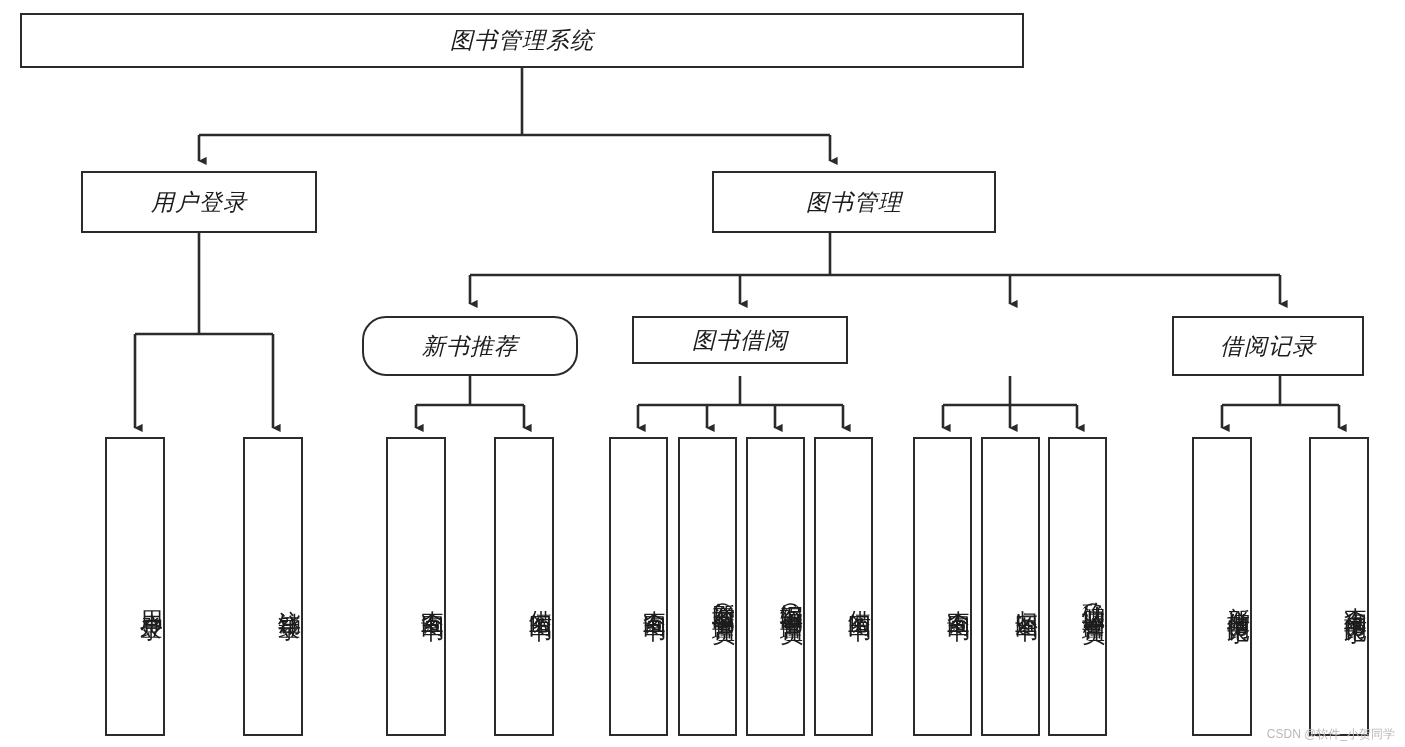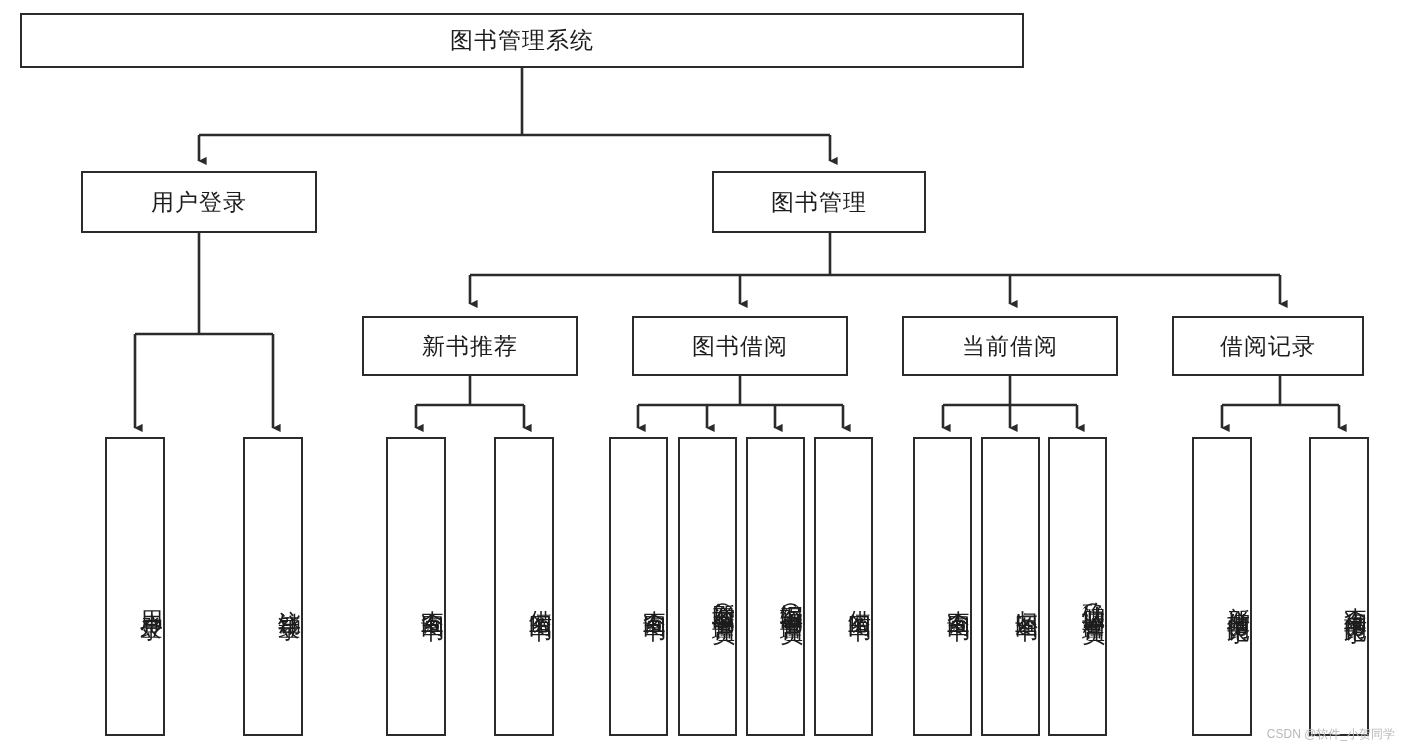--- a/index.html
+++ b/index.html
@@ -10,21 +10,21 @@
   #diagram-root{position:relative;width:1405px;height:747px;}
   svg#wires{position:absolute;left:0;top:0;width:1405px;height:747px;}
   .node{
     position:absolute;
     box-sizing:border-box;
     border:2px solid #2b2b2b;
     background:#ffffff;
     display:flex;align-items:center;justify-content:center;
     color:#1c1c1c;
   }
-  .node.h{ font-size:23px; letter-spacing:1px; }
+  .node.h{ font-size:23px; letter-spacing:1px;font-style:italic; }
   .node.v{
     writing-mode:vertical-rl;
     text-orientation:upright;
     font-size:23px;
     letter-spacing:3px;
     padding-top:22px;
     align-items:flex-start;
     justify-content:center;
   }
   .node.v .label{
@@ -97,32 +97,29 @@
     </g>
   </svg>
 
   <div class="node h" style="left:20px;top:13px;width:1004px;height:55px;">
     <span class="label">图书管理系统</span>
   </div>
 
   <div class="node h" style="left:81px;top:171px;width:236px;height:62px;">
     <span class="label">用户登录</span>
   </div>
-  <div class="node h" style="left:712px;top:171px;width:214px;height:62px;">
+  <div class="node h" style="left:712px;top:171px;width:284px;height:62px;">
     <span class="label">图书管理</span>
   </div>
 
-  <div class="node h" style="left:362px;top:316px;width:216px;height:60px;">
+  <div class="node h" style="left:362px;top:316px;width:216px;height:60px;border-radius:24px;">
     <span class="label">新书推荐</span>
   </div>
-  <div class="node h" style="left:632px;top:316px;width:216px;height:60px;">
+  <div class="node h" style="left:632px;top:316px;width:216px;height:48px;">
     <span class="label">图书借阅</span>
-  </div>
-  <div class="node h" style="left:902px;top:316px;width:216px;height:60px;">
-    <span class="label">当前借阅</span>
   </div>
   <div class="node h" style="left:1172px;top:316px;width:192px;height:60px;">
     <span class="label">借阅记录</span>
   </div>
 
   <div class="node v" style="left:105px;top:437px;width:60px;height:299px;">
     <span class="label">用户登录</span>
   </div>
   <div class="node v" style="left:243px;top:437px;width:60px;height:299px;">
     <span class="label">注销登录</span>

